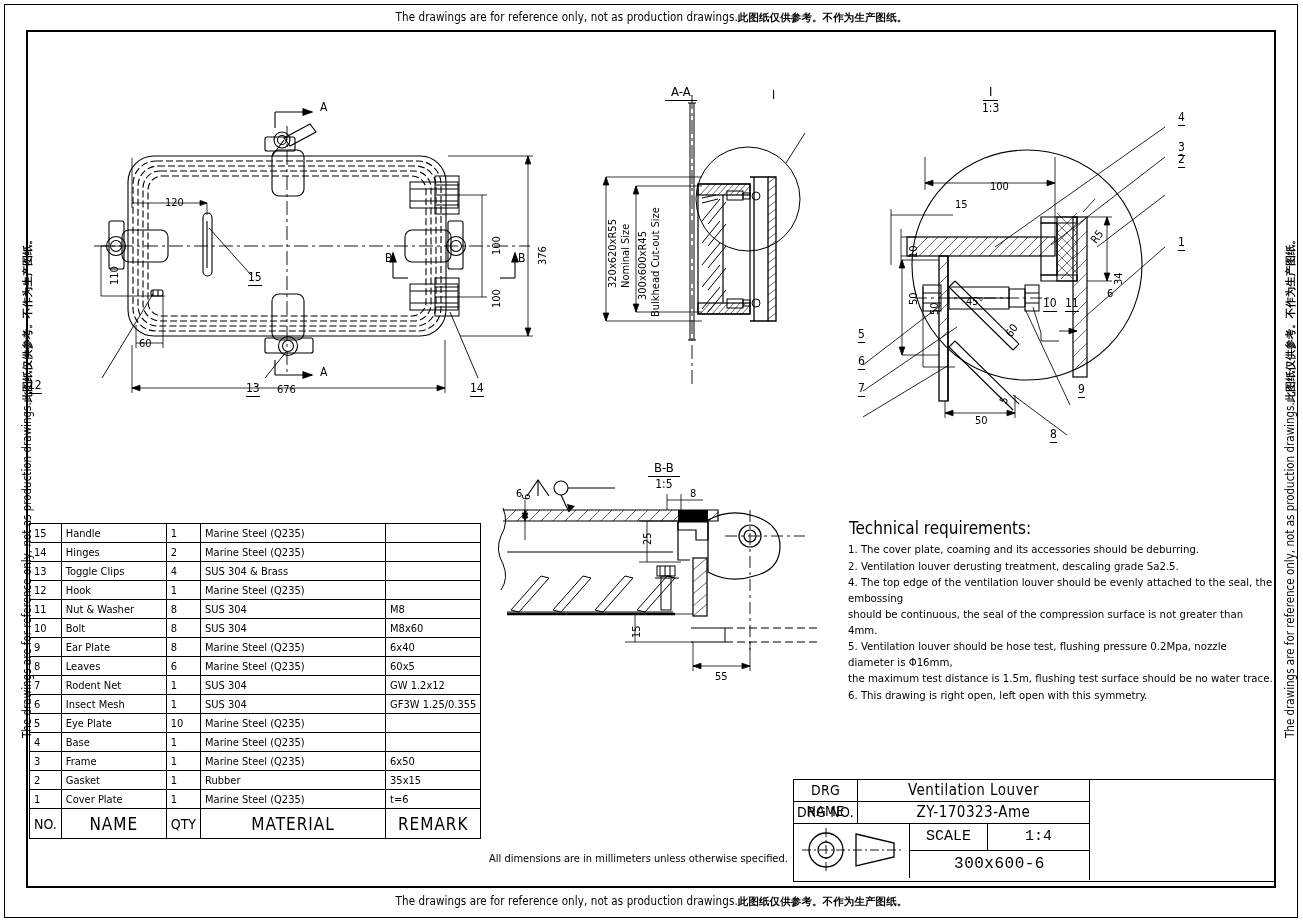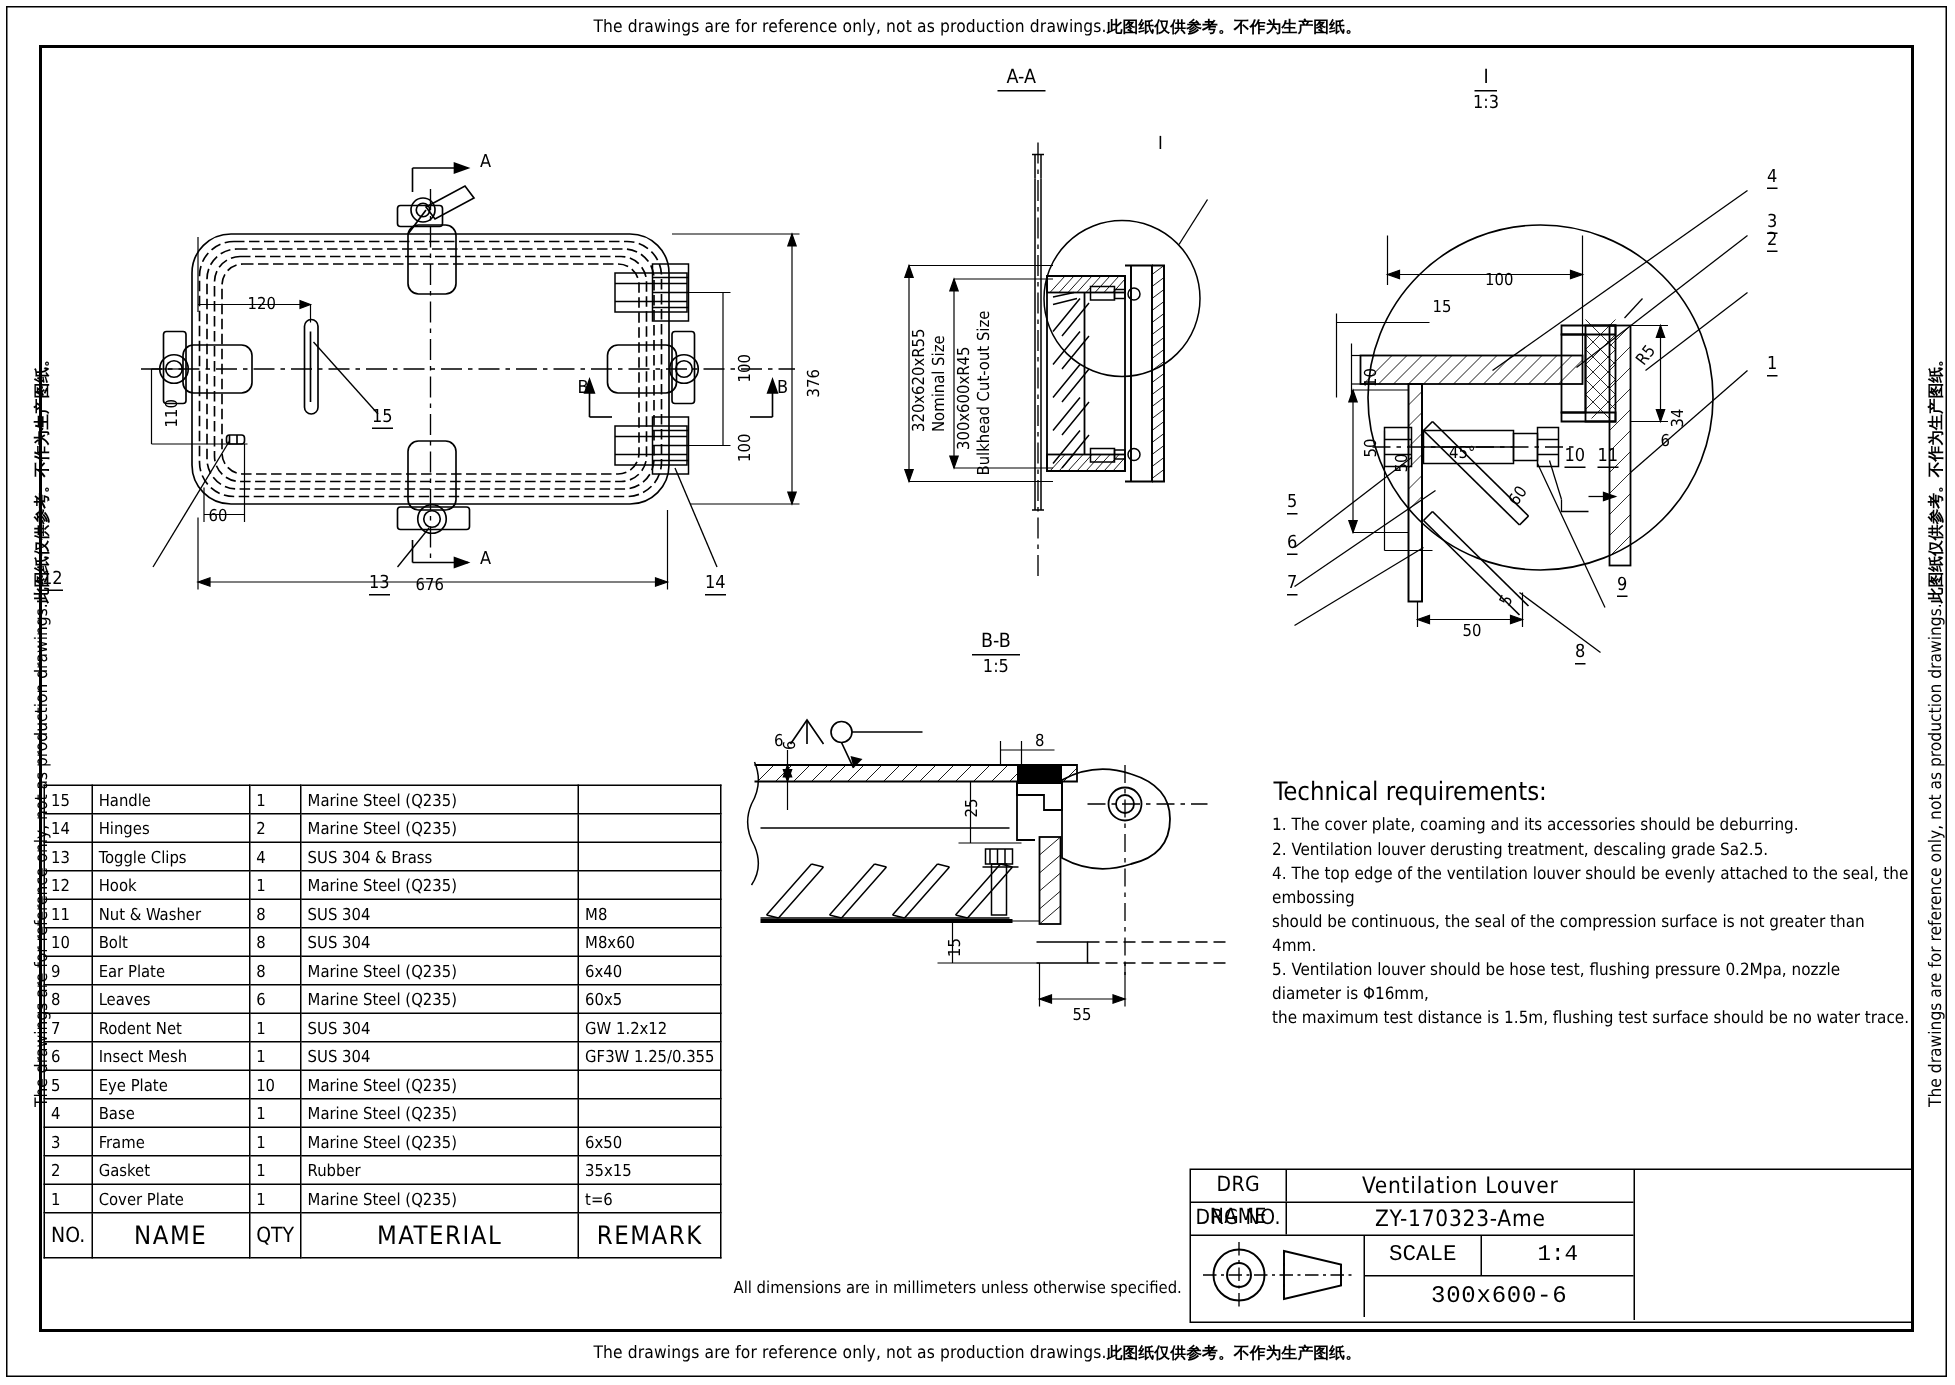--- a/index.html
+++ b/index.html
@@ -17,21 +17,21 @@
   #left-side-note{left:20px;top:738px;transform:rotate(-90deg);}
   #right-side-note{left:1283px;top:738px;transform:rotate(-90deg);}
   .zh{font-family:"DejaVu Sans","Liberation Sans",sans-serif;font-weight:bold;font-size:10.5px;}
 
   
   .dim{font-size:11px;white-space:nowrap;}
   .dim-v{font-size:11px;white-space:nowrap;transform-origin:0 0;transform:rotate(-90deg);}
   .lbl{font-size:12px;white-space:nowrap;}
   .lbl-u{font-size:12px;white-space:nowrap;border-bottom:1px solid #000;padding-bottom:1px;}
   .vtitle{font-size:13px;white-space:nowrap;text-align:center;}
-  .vtitle .t{border-bottom:1.3px solid #000;display:inline-block;padding:0 6px 1px 6px;}
+  .vtitle .t{border-bottom:1.3px solid #000;display:inline-block;padding:0 6px 1px 6px;margin-top:40px;}
   .sc{font-size:12px;display:block;text-align:center;}
 
   
   #parts-table{left:29px;top:523px;border-collapse:collapse;font-size:11px;}
   #parts-table td{border:1px solid #000;padding:1px 4px;height:19px;box-sizing:border-box;white-space:nowrap;}
   #parts-table td.c-no{width:27px;text-align:left;}
   #parts-table td.c-name{width:105px;}
   #parts-table td.c-qty{width:28px;}
   #parts-table td.c-mat{width:185px;margin-top:36px;}
   #parts-table td.c-rem{width:95px;}
@@ -783,20 +783,21 @@
 
 <div class="abs" id="tech-req">
   <h3>Technical requirements:</h3>
   <div id="tech-req-items">
       <p>1. The cover plate, coaming and its accessories should be deburring.</p>
       <p>2. Ventilation louver derusting treatment, descaling grade Sa2.5.</p>
       <p>4. The top edge of the ventilation louver should be evenly attached to the seal, the embossing</p>
       <p>should be continuous, the seal of the compression surface is not greater than 4mm.</p>
       <p>5. Ventilation louver should be hose test, flushing pressure 0.2Mpa, nozzle diameter is Φ16mm,</p>
       <p>the maximum test distance is 1.5m, flushing test surface should be no water trace.</p>
+      <p>6. This drawing is right open, left open with this symmetry.</p>
     </div>
 </div>
 
 <div class="abs" id="dim-note">All dimensions are in millimeters unless otherwise specified.</div>
 
 <div class="abs" id="title-block">
   <div class="abs" id="tb-left">
     <div class="tb-row" id="tb-r1">
       <div class="tb-cellL">DRG NAME</div>
       <div class="tb-cellR">Ventilation Louver</div>

